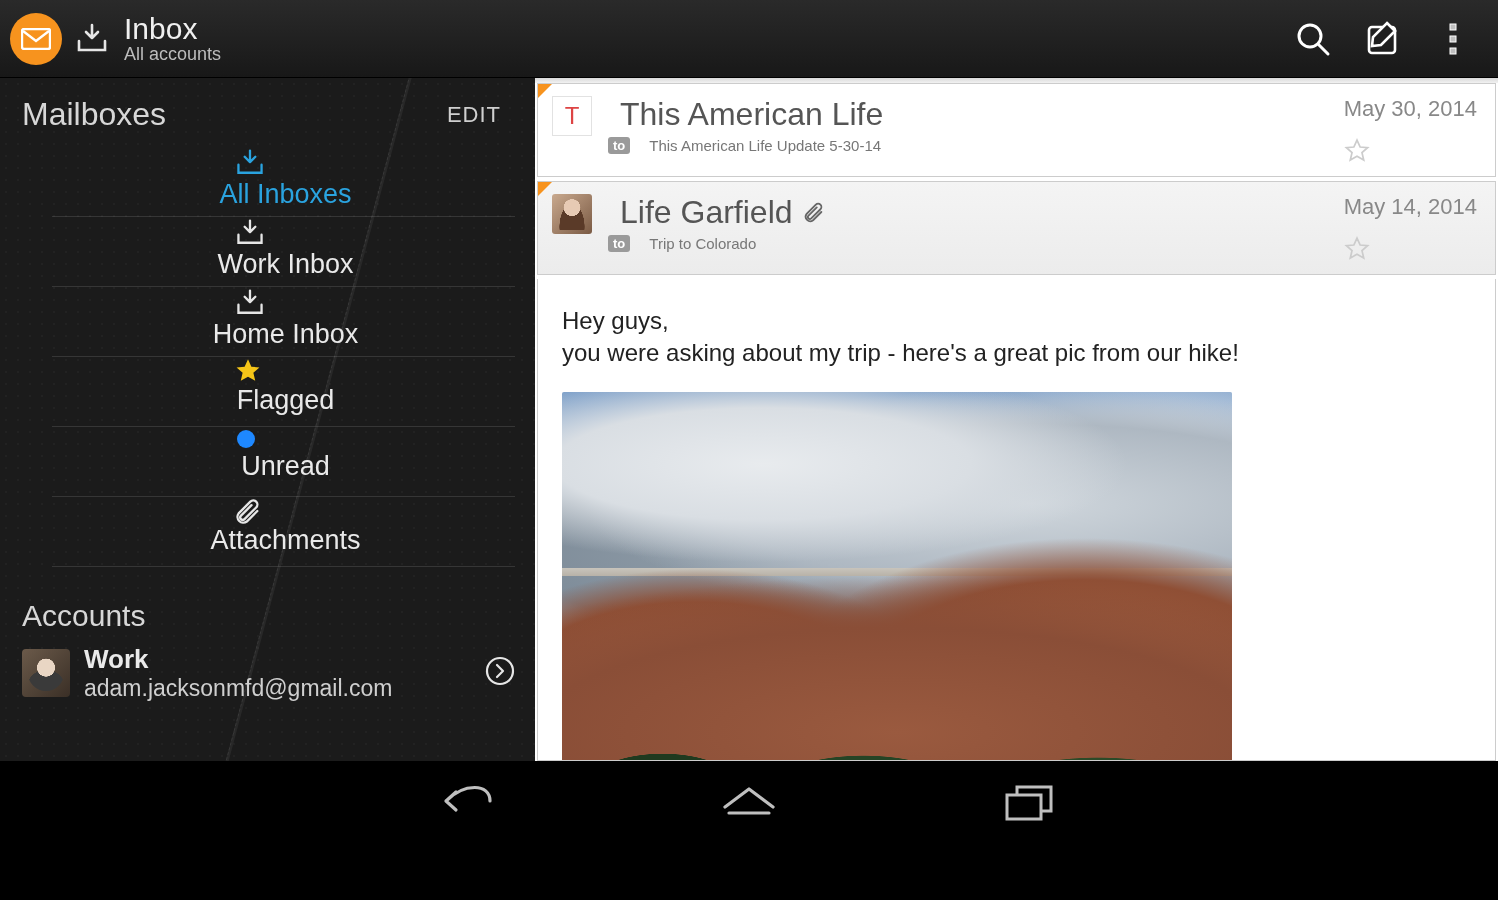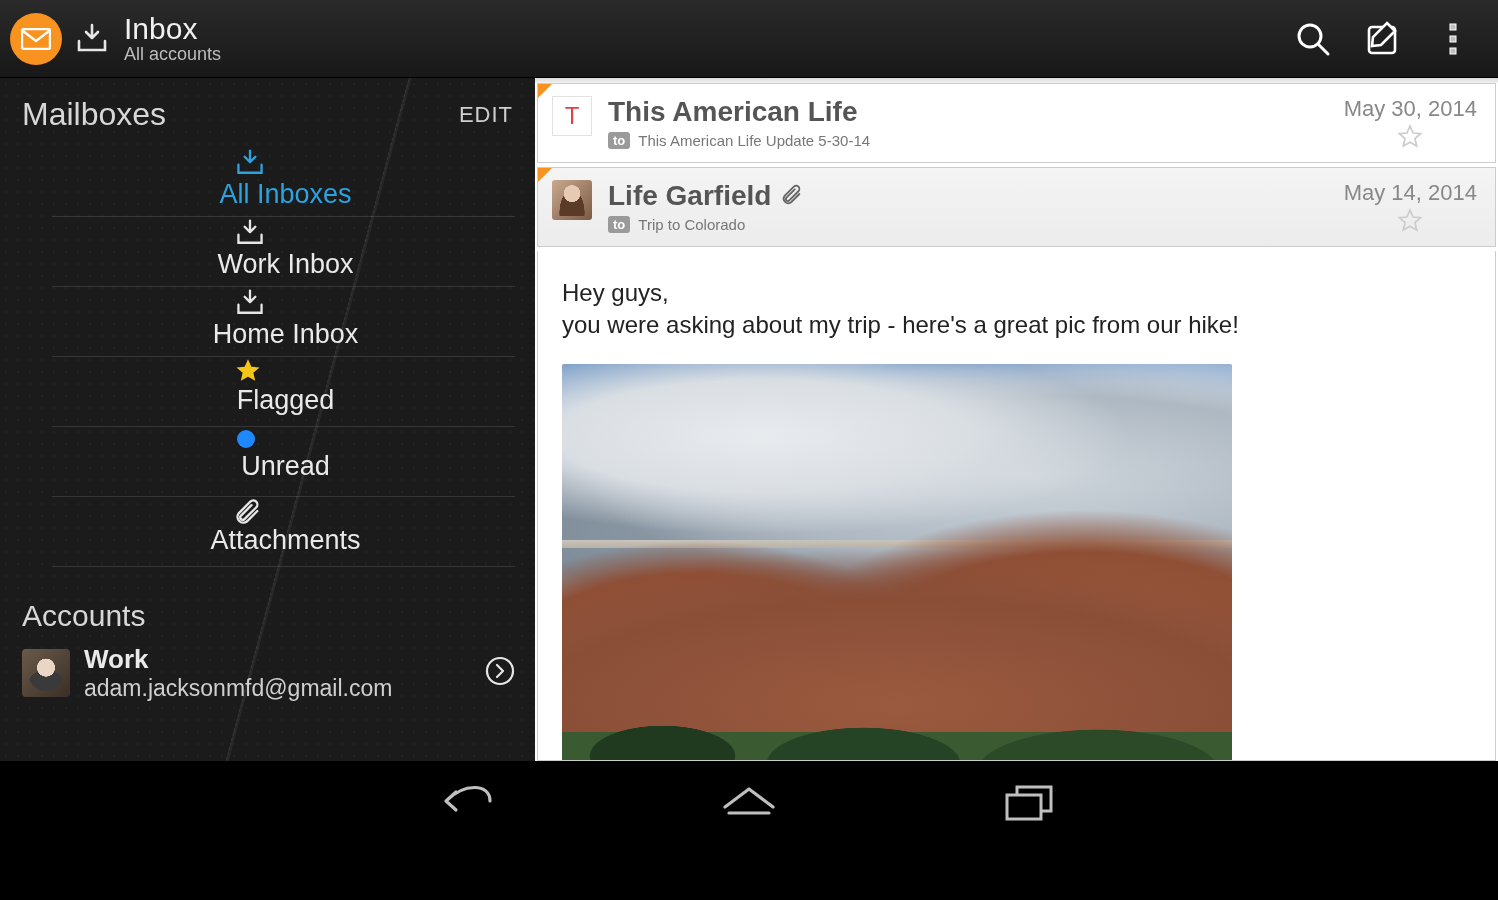--- a/index.html
+++ b/index.html
@@ -20,21 +20,21 @@
 
   
   .body { flex:1; display:flex; min-height:0; }
 
   
   .sidebar { width:535px; background:#1b1b1b; color:#e7e7e7; position:relative; overflow:hidden;
     background-image: radial-gradient(rgba(255,255,255,0.03) 1px, transparent 1px);
     background-size: 12px 12px;
   }
   .sidebar::before { content:""; position:absolute; left:280px; top:-120px; width:2px; height:1200px; background:rgba(255,255,255,0.06); transform:rotate(15deg); border-left:1px dashed rgba(255,255,255,0.08);}
-  .sb-sec-header { display:flex; align-items:center; justify-content:space-between; padding:18px 22px 8px 22px; }
+  .sb-sec-header { display:flex; align-items:center; justify-content:space-between; padding:18px 34px 8px 22px; }
   .sb-sec-title { font-size:32px; font-weight:300; color:#d7d7d7; }
   .sb-edit { font-size:22px; color:#cfcfcf; letter-spacing:1px; cursor:pointer; }
   .sb-list { padding: 6px 0 0 0; }
   .sb-item { display:flex; align-items:center; height:70px; padding:0 22px 0 26px; border-bottom:1px solid rgba(255,255,255,0.12); margin-left:52px; margin-right:20px; cursor:pointer;flex-direction:column;}
   .sb-item.first { border-top:none;}
   .sb-item .sb-icon { width:40px; display:flex; align-items:center; justify-content:flex-start; margin-left:-52px; margin-right:12px;}
   .sb-item:last-child { border-bottom:1px solid rgba(255,255,255,0.12); }
   .sb-label { font-size:27px; font-weight:300; color:#e9e9e9; }
   .sb-item.active .sb-label { color:#2aa3df; }
   .accounts-title { font-size:30px; font-weight:300; color:#d7d7d7; padding:32px 14px 6px 22px; }
@@ -47,25 +47,25 @@
 
   
   .pane { flex:1; background:#fff; display:flex; flex-direction:column; min-width:0; }
   .pane-sep { height:5px; background:linear-gradient(#d9d9d9,#f2f2f2); }
   .msg { border:1px solid #ccc; margin:0 2px 4px 2px; background:#fff; position:relative; }
   .msg-corner { position:absolute; left:0; top:0; width:0; height:0; border-top:14px solid #f7931e; border-right:14px solid transparent; }
   .msg-head { display:flex; padding:12px 18px 8px 14px; }
   .msg-avatar { width:40px; height:40px; border:1px solid #e2e2e2; display:flex; align-items:center; justify-content:center; font-size:24px; color:#d44; font-weight:300; margin-right:16px; flex-shrink:0;}
   .msg-avatar.photo { border:none; border-radius:3px; }
   .msg-htxt { flex:1; min-width:0; }
-  .msg-sender { font-size:28px; color:#555; font-weight:700; display:flex; align-items:center; gap:10px;}
-  .msg-subj-row { display:flex; align-items:center; gap:8px; margin-top:4px;}
+  .msg-sender { font-size:32px; color:#555; font-weight:400; display:flex; align-items:center; gap:10px;margin-left:12px;}
+  .msg-subj-row { display:flex; align-items:center; gap:19px; margin-top:4px;}
   .to-badge { display:inline-flex; align-items:center; justify-content:center; background:#9a9a9a; color:#fff; font-size:13px; border-radius:3px; padding:1px 5px; font-weight:600;}
   .msg-subject { font-size:15px; color:#777; font-weight:300;}
-  .msg-right { display:flex; flex-direction:column; align-items:center; gap:2px; padding-left:10px;}
+  .msg-right { display:flex; flex-direction:column; align-items:flex-start; gap:16px; padding-left:10px;}
   .msg-date { font-size:22px; color:#888; font-weight:300; white-space:nowrap;}
   .star { color:#ccc; }
   .msg.selected { background:linear-gradient(#f4f4f4,#ececec); }
   .msg-body-area { flex:1; border:1px solid #ccc; border-top:none; margin:0 2px 0 2px; background:#fff; padding:26px 24px 0 24px; overflow:hidden;}
   .msg-body-text { font-size:24px; color:#222; line-height:1.35; font-weight:300; margin-bottom:22px;}
   .photo-attach { width:670px; height:400px; border-radius:2px; overflow:hidden; }
 
   
   .landscape {
     width:100%; height:100%;

